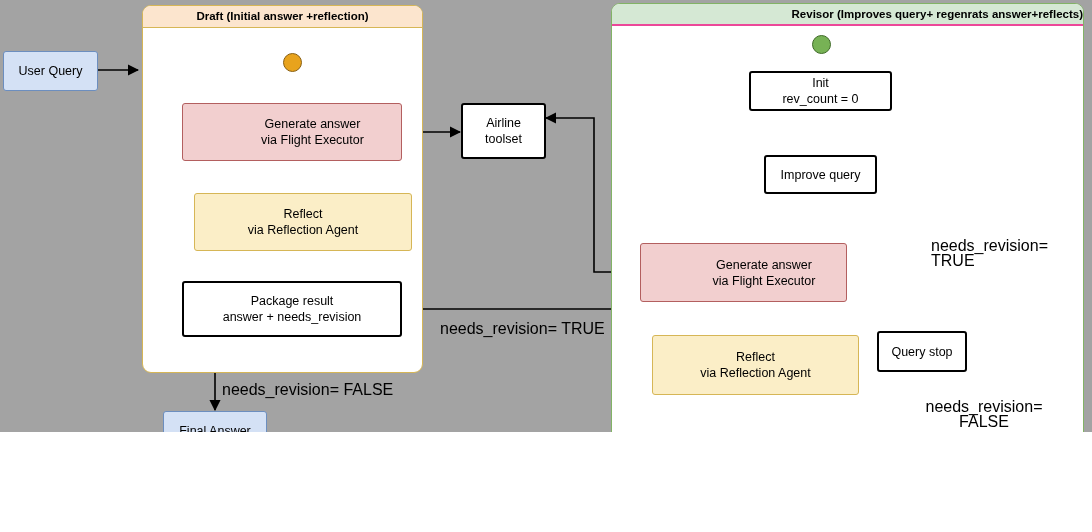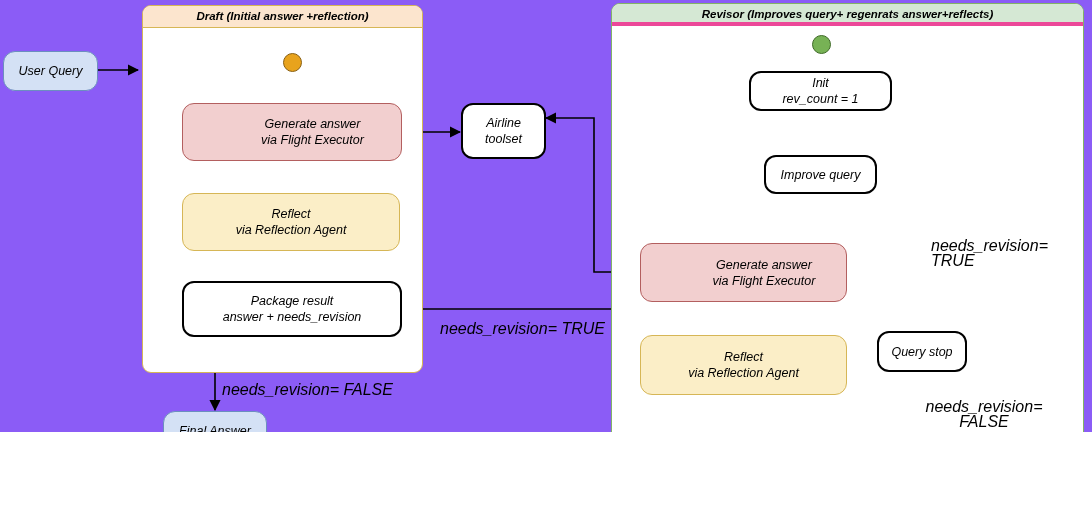--- a/index.html
+++ b/index.html
@@ -9,23 +9,22 @@
     background: #ffffff;
   }
   body {
     font-family: "Liberation Sans", sans-serif;
     color: #000000;
   }
   #canvas {
     position: relative;
     width: 1092px;
     height: 432px;
-    background: #8b5cf6;
+    background: #a3a3a3;
     overflow: hidden;
-    font-style: italic;
   }
   #edges {
     position: absolute;
     left: 0;
     top: 0;
     width: 1092px;
     height: 532px;
     pointer-events: none;
   }
 
@@ -59,49 +58,51 @@
   }
   .lane-revisor {
     left: 611px;
     top: 3px;
     width: 473px;
     height: 458px;
     border: 1px solid #82b366;
   }
   .lane-revisor .lane-title {
     background: #d5e8d4;
-    border-bottom: 4px solid #ec4899;
+    border-bottom: 2px solid #ec4899;
+    text-align: right;
   }
 
   
   .node {
     position: absolute;
     box-sizing: border-box;
     display: flex;
     align-items: center;
     justify-content: center;
     text-align: center;
-    border-radius: 12px;
+    border-radius: 3px;
     font-size: 12.5px;
     line-height: 16px;
     white-space: pre-line;
     z-index: 3;
   }
   .node-blue {
     background: #d4e1f5;
     border: 1.4px solid #6c8ebf;
   }
   .node-pink {
     background: #f2cfcf;
     border: 1.6px solid #b35f5f;
     padding-left: 41px;
   }
   .node-yellow {
     background: #fbeec7;
     border: 1.6px solid #d6b656;
+    margin-left: 12px;
   }
   .node-plain {
     background: #ffffff;
     border: 2.2px solid #000000;
   }
 
   
   .dot {
     position: absolute;
     border-radius: 50%;
@@ -194,21 +195,21 @@
 
   <div class="node node-plain" style="left:182px; top:281px; width:220px; height:56px;">Package result
 answer + needs_revision</div>
 
   <div class="node node-plain" style="left:461px; top:103px; width:85px; height:56px;">Airline
 toolset</div>
 
   <div class="node node-blue" style="left:163px; top:411px; width:104px; height:40px;">Final Answer</div>
 
   <div class="node node-plain" style="left:749px; top:71px; width:143px; height:40px;">Init
-rev_count = 1</div>
+rev_count = 0</div>
 
   <div class="node node-plain" style="left:764px; top:155px; width:113px; height:39px;">Improve query</div>
 
   <div class="node node-pink" style="left:640px; top:243px; width:207px; height:59px;">Generate answer
 via Flight Executor</div>
 
   <div class="node node-yellow" style="left:640px; top:335px; width:207px; height:60px;">Reflect
 via Reflection Agent</div>
 
   <div class="node node-plain" style="left:877px; top:331px; width:90px; height:41px;">Query stop</div>

